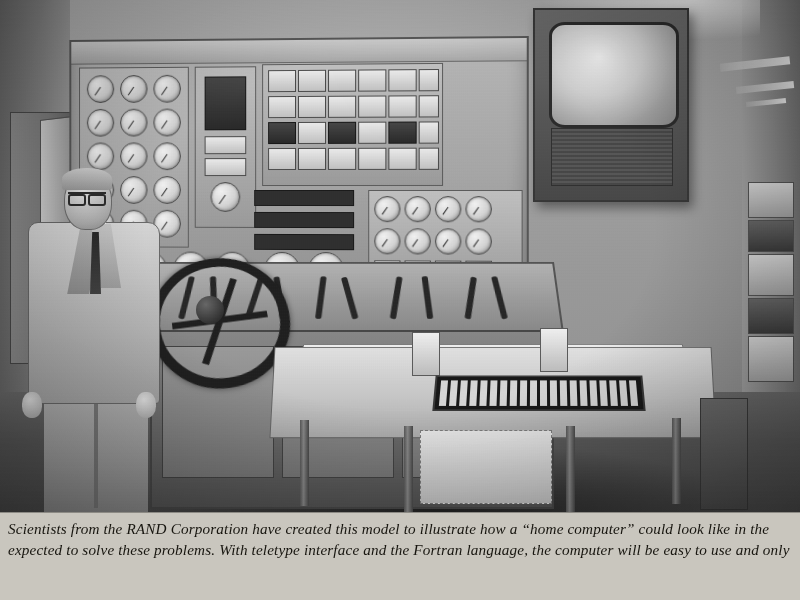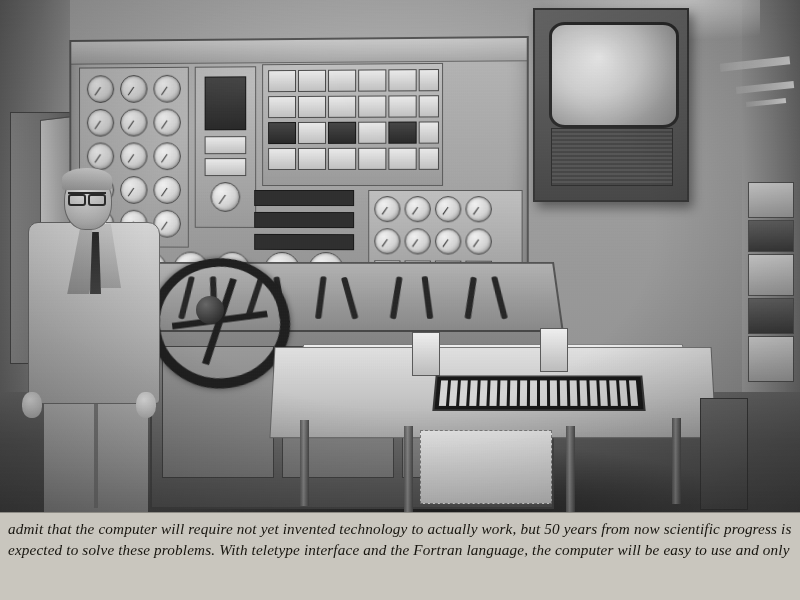--- a/index.html
+++ b/index.html
@@ -553,17 +553,17 @@
     <div class="man-hand-r"></div>
     <div class="man-head"></div>
     <div class="man-hair"></div>
     <div class="man-glasses"></div>
 
     <div class="grain"></div>
     <div class="vignette"></div>
   </div>
 
   <div class="caption">
-    <p>admit that the computer will require not yet invented technology to actually work, but 50 years from now scientific progress is</p>
+    <p>Scientists from the RAND Corporation have created this model to illustrate how a “home computer” could look like in the</p>
     <p>expected to solve these problems. With teletype interface and the Fortran language, the computer will be easy to use and only</p>
   </div>
 
 </div>
 
 </body></html>

